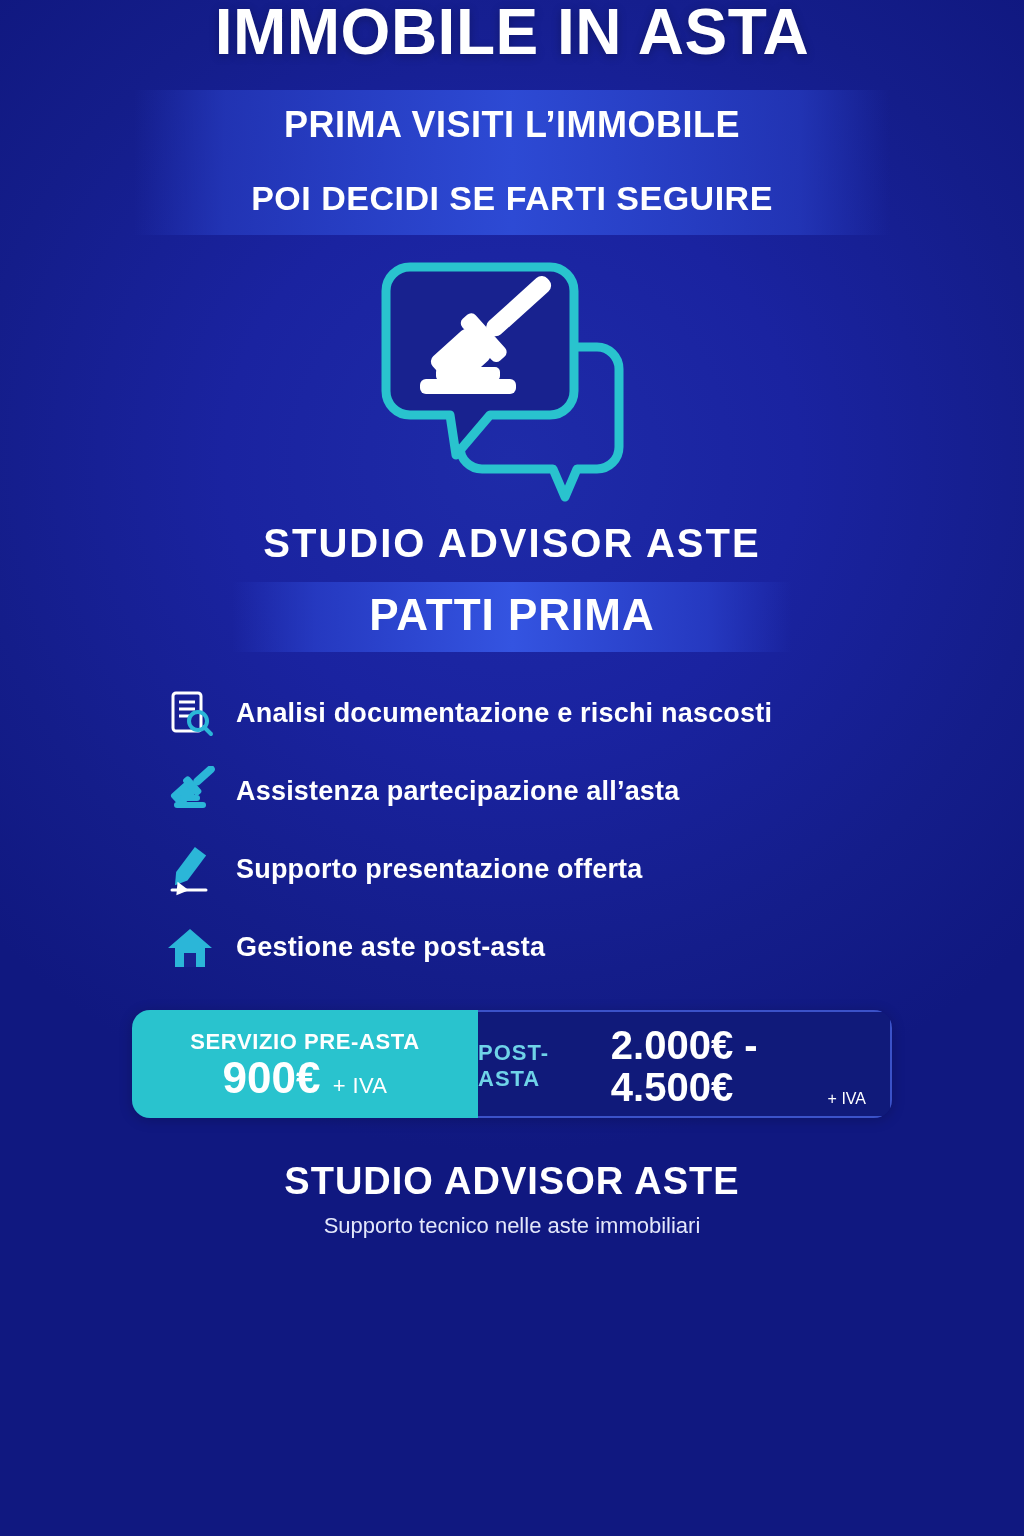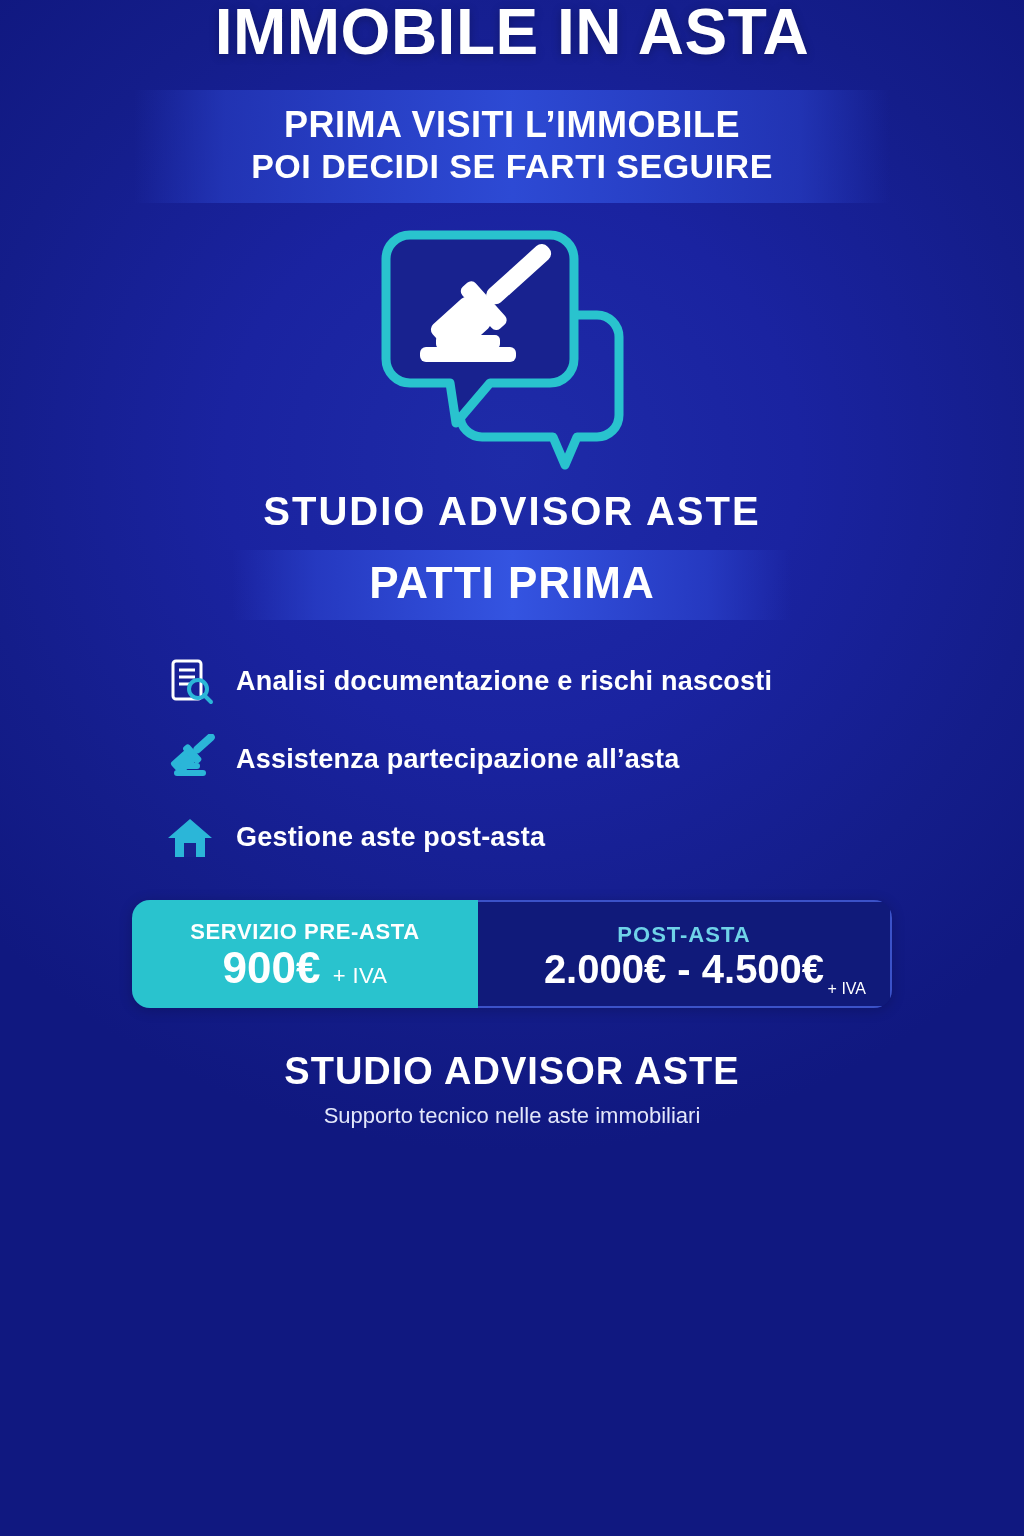--- a/index.html
+++ b/index.html
@@ -47,20 +47,21 @@
     font-weight:bold;
     letter-spacing:0.5px;
     line-height:1.18;
   }
   .subbanner .l2 {
     color:#FFFFFF;
     font-size:34px;
     font-weight:bold;
     letter-spacing:0.5px;
     line-height:1.18;
+    margin-top:32px;
   }
 
   
   .logo-wrap {
     margin-top:22px;
     display:flex;
     justify-content:center;
   }
 
   
@@ -147,21 +148,21 @@
   .price-left .amt .iva {
     font-size:22px;
     font-weight:normal;
     letter-spacing:0.4px;
   }
   .price-right {
     flex:1;
     background:#101A7A;
     border:2px solid #3B52C9;
     border-left:none;
-    display:flex; flex-direction:column;
+    display:flex; 
     align-items:center; justify-content:center;
     position:relative;
     padding-top:4px;
   }
   .price-right .lbl {
     color:#6FD3E8;
     font-size:22px;
     font-weight:bold;
     letter-spacing:1px;
   }
@@ -253,20 +254,32 @@
             <rect x="-1" y="-11" width="8" height="22" rx="3"></rect>
             <rect x="6" y="-4" width="26" height="8" rx="4"></rect>
           </g>
           <rect x="10" y="36" width="32" height="6" rx="3" fill="#2BB6D8"></rect>
           <rect x="16" y="29" width="20" height="6" rx="3" fill="#2BB6D8"></rect>
         </svg>
       </span>
       <span class="txt">Assistenza partecipazione all’asta</span>
     </div>
 
+    <div class="feature">
+      <span class="ic">
+        <svg width="52" height="52" viewBox="0 0 52 52">
+          <g transform="rotate(-8 26 26)">
+            <path d="M34 4 l10 10 -22 22 -13 3 3 -13 z" fill="#2BB6D8"></path>
+            <path d="M12 36 l-3 13 13 -3 z" fill="#FFFFFF"></path>
+          </g>
+          <line x1="8" y1="46" x2="42" y2="46" stroke="#FFFFFF" stroke-width="3" stroke-linecap="round"></line>
+        </svg>
+      </span>
+      <span class="txt">Supporto presentazione offerta</span>
+    </div>
 
     <div class="feature">
       <span class="ic">
         <svg width="52" height="52" viewBox="0 0 52 52">
           <path d="M26 7 L48 26 H41 V45 H11 V26 H4 Z" fill="#2BB6D8"></path>
           <rect x="20" y="31" width="12" height="14" fill="#18228F"></rect>
         </svg>
       </span>
       <span class="txt">Gestione aste post-asta</span>
     </div>

